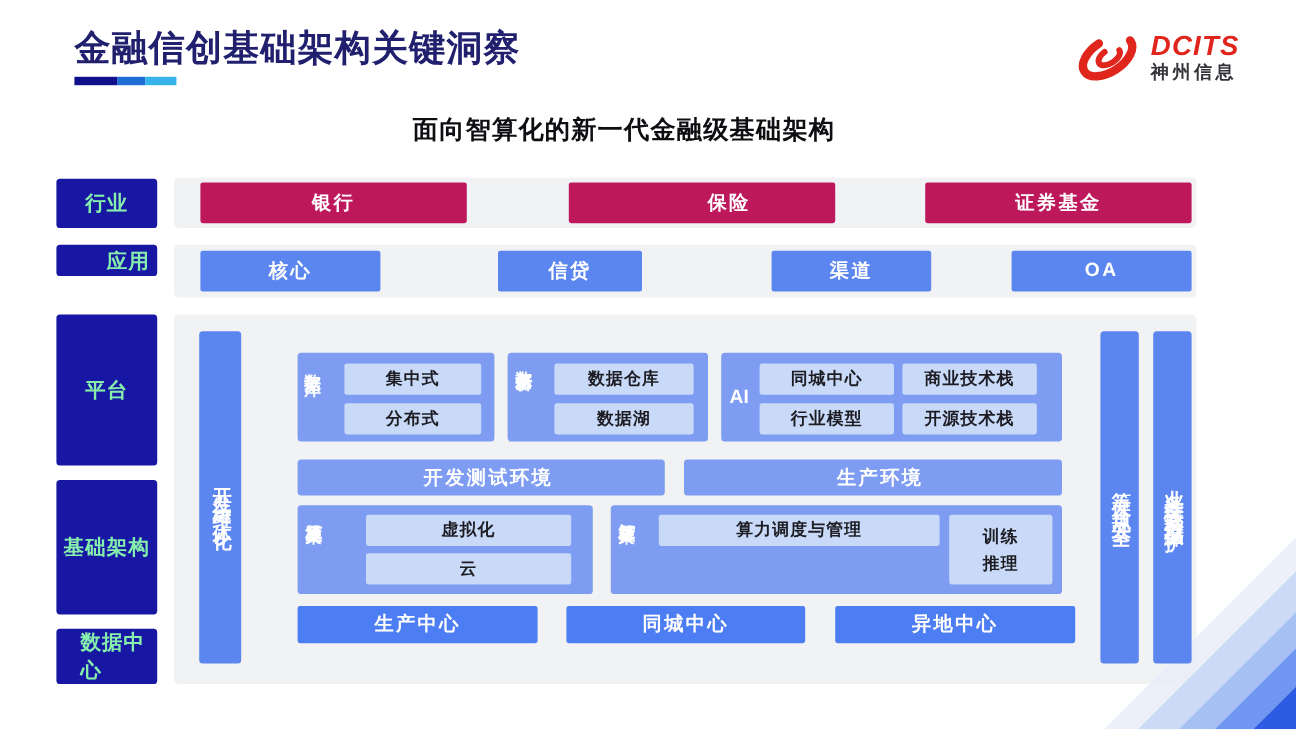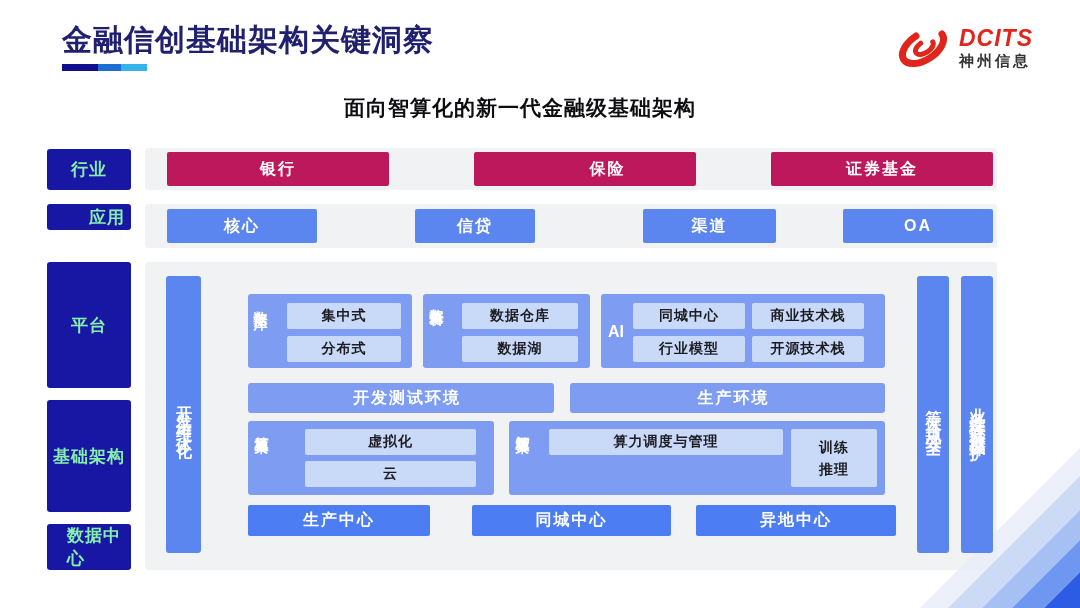--- a/index.html
+++ b/index.html
@@ -206,21 +206,21 @@
   <div class="chip abs" style="left:305px;top:461px;width:171px;height:26px;">云</div>
 
   <div class="abs group" style="left:509px;top:421px;width:376px;height:74px;"></div>
   <span class="group-label vtext" style="left:514px;top:425px;height:68px;display:flex;align-items:center;letter-spacing:1px;">智算框架</span>
   <div class="chip abs" style="left:549px;top:429px;width:234px;height:26px;">算力调度与管理</div>
   <div class="chip abs training-chip" style="left:791px;top:429px;width:86px;height:58px;">
     <span>训练</span>
     <span>推理</span>
   </div>
 
-  <div class="abs btn btn-center" style="left:248px;width:182px;">生产中心</div>
+  <div class="abs btn btn-center" style="left:248px;width:200px;">生产中心</div>
   <div class="abs btn btn-center" style="left:472px;width:199px;">同城中心</div>
   <div class="abs btn btn-center" style="left:696px;width:200px;">异地中心</div>
 
   <div class="abs vbar" style="left:917px;width:32px;z-index:4;">
     <span class="vtext">等保合规安全</span>
   </div>
   <div class="abs vbar" style="left:961px;width:32px;z-index:4;">
     <span class="vtext" style="letter-spacing:4px;">业务连续性及数据保护</span>
   </div>
 

